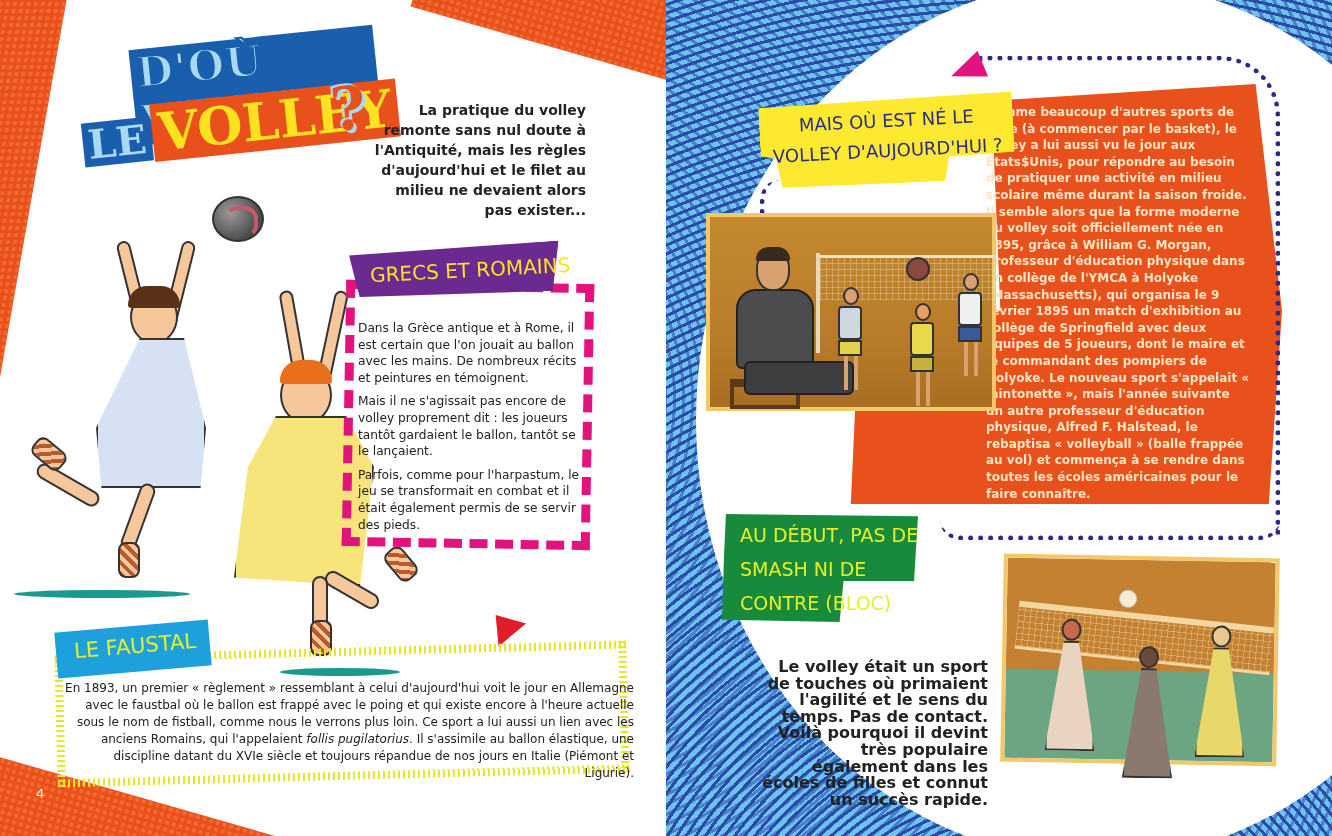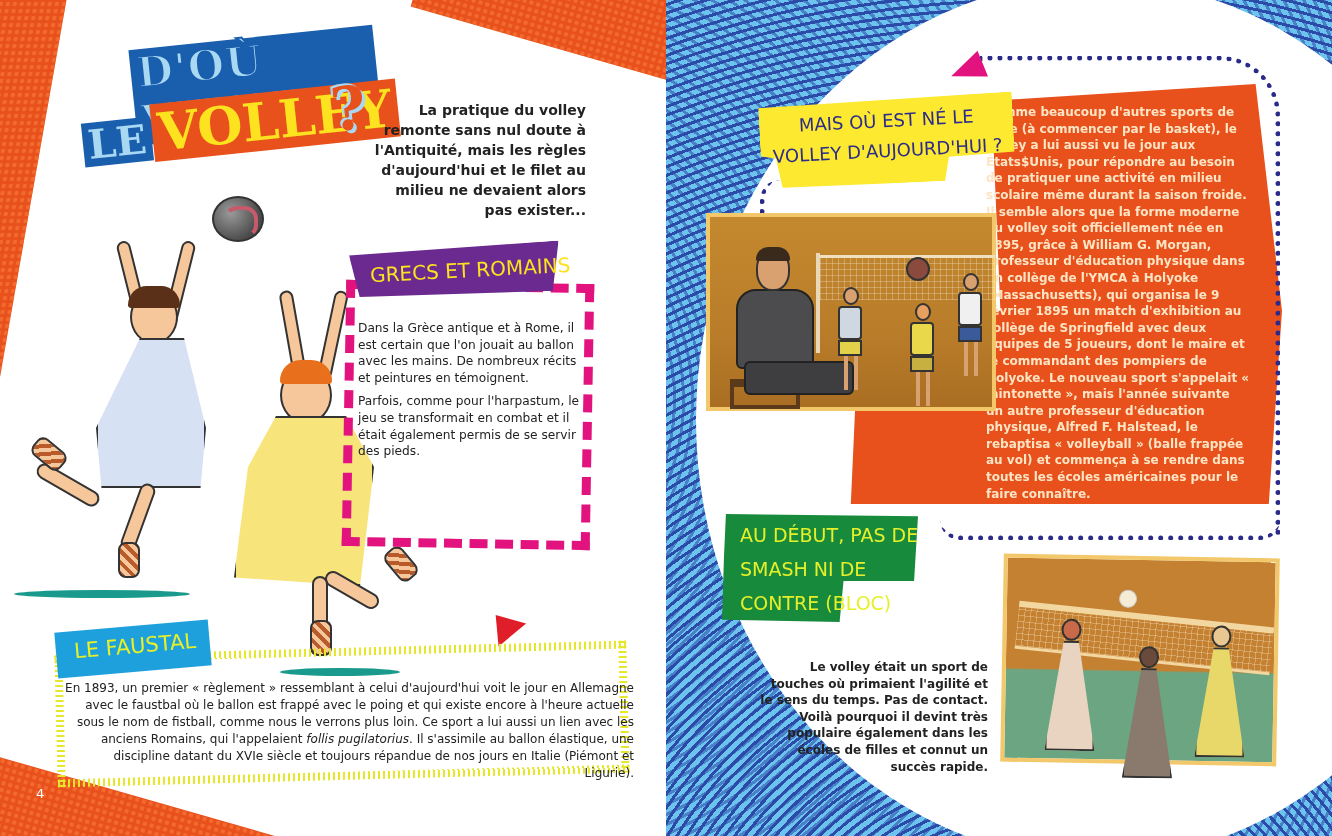--- a/index.html
+++ b/index.html
@@ -180,21 +180,21 @@
   .green-banner-text {
     position: absolute; left: 740px; top: 518px; width: 190px;
     font-family: "DejaVu Sans", sans-serif; font-size: 19px; line-height: 34px; color: #e6f02a;
   }
   .smash-lead {
     position: absolute; left: 760px; top: 626px; width: 228px; text-align: right;
     font-family: "DejaVu Sans", sans-serif; font-weight: bold; font-size: 12px; line-height: 16.6px; color: #e8501c;
   }
   .smash-text {
     position: absolute; left: 760px; top: 659px; width: 228px; text-align: right;
-    font-family: "DejaVu Sans", sans-serif; font-weight: bold; font-size: 12px; line-height: 16.6px; color: #222;
+    font-family: "DejaVu Sans", sans-serif; font-weight: bold; font-size: 16px; line-height: 16.6px; color: #222;
   }
 </style>
 </head>
 <body>
 
 <div class="spread">
 
   <div class="page-left">
     <div class="orange-tex orange-left-strip"></div>
     <div class="orange-tex orange-top-right"></div>
@@ -235,20 +235,21 @@
       <div class="leg" style="left:98px;top:296px;height:60px;"></div>
       <div class="sandal" style="left:96px;top:340px;"></div>
     </div>
     <div class="shadow-oval" style="left:280px;top:668px;width:120px;"></div>
 
     <div class="grecs-box"></div>
     <div class="grecs-header"></div>
     <div class="grecs-header-text">GRECS ET ROMAINS</div>
     <div class="grecs-text">
       <p>Dans la Grèce antique et à Rome, il est certain que l'on jouait au ballon avec les mains. De nombreux récits et peintures en témoignent.</p>
+      <p>Mais il ne s'agissait pas encore de volley proprement dit : les joueurs tantôt gardaient le ballon, tantôt se le lançaient.</p>
       <p>Parfois, comme pour l'harpastum, le jeu se transformait en combat et il était également permis de se servir des pieds.</p>
     </div>
 
     <div class="red-arrow"></div>
     <div class="faustal-frame"></div>
     <div class="faustal-header"></div>
     <div class="faustal-header-text">LE FAUSTAL</div>
     <div class="faustal-text"><span>En 1893, un premier « règlement » ressemblant à celui d'aujourd'hui voit le jour en Allemagne avec le faustbal où le ballon est frappé avec le poing et qui existe encore à l'heure actuelle sous le nom de fistball, comme nous le verrons plus loin. Ce sport a lui aussi un lien avec les anciens Romains, qui l'appelaient </span><em>follis pugilatorius</em><span>. Il s'assimile au ballon élastique, une discipline datant du XVIe siècle et toujours répandue de nos jours en Italie (Piémont et Ligurie).</span></div>
 
     <div class="pagenum" style="left:36px;top:786px;">4</div>

